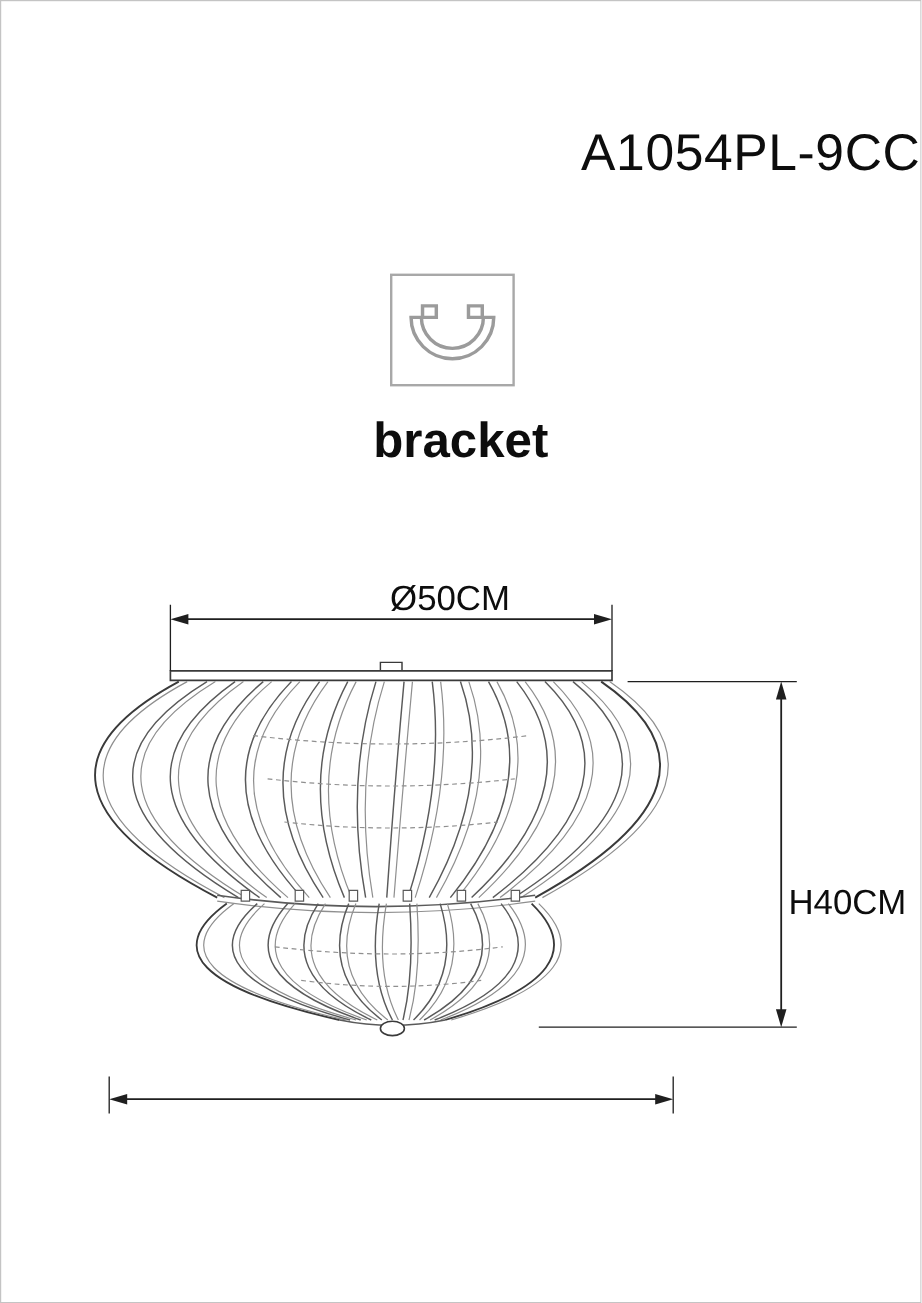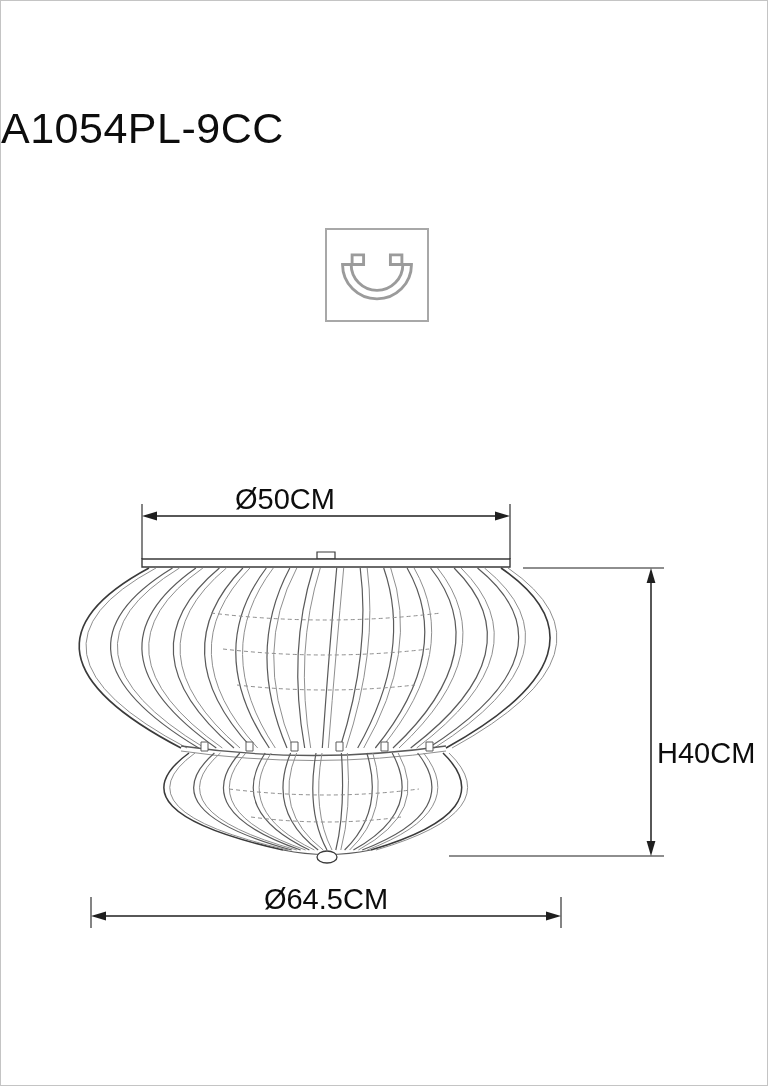--- a/index.html
+++ b/index.html
@@ -1,28 +1,28 @@
 <!DOCTYPE html>
 <html><head>
 <meta charset="utf-8">
 <style>
   html,body{margin:0;padding:0;background:#ffffff;}
   .page{position:relative;width:768px;height:1086px;background:#ffffff;border:1px solid #c4c4c4;
         box-sizing:border-box;overflow:hidden;font-family:"Liberation Sans",sans-serif;}
-  .title{position:absolute;top:103px;left:0;width:100%;text-align:left;
+  .title{position:absolute;top:103px;left:0;width:100%;text-align:right;
          font-size:43px;font-weight:400;color:#0d0d0d;letter-spacing:.5px;}
   .bracket-box{position:absolute;left:324px;top:227px;width:104px;height:94px;
                border:2px solid #a8a8a8;box-sizing:border-box;background:#fff;}
   .bracket-box svg{display:block;width:100%;height:100%;}
   .bracket-stroke{fill:none;stroke-width:3;stroke-linejoin:miter;}
   .bracket-label{position:absolute;top:343px;left:0;width:100%;text-align:center;
                  font-size:41px;font-weight:700;color:#0d0d0d;}
   .drawing{position:absolute;left:0;top:0;width:768px;height:1086px;}
   .dim-label{position:absolute;font-size:29px;font-weight:400;color:#0d0d0d;white-space:nowrap;}
-  .dim-top{left:234px;top:482px;width:200px;text-align:left;}
+  .dim-top{left:224px;top:482px;width:200px;text-align:right;}
   .dim-height{left:656px;top:736px;}
   .dim-bottom{left:215px;top:882px;width:220px;text-align:center;}
   .dim-stroke{fill:none;stroke-width:1.5;}
   .dim-stroke.thin{stroke-width:1.1;}
   .dim-fill{stroke:none;}
 </style>
 </head>
 <body>
 
 <div class="page">
@@ -30,20 +30,21 @@
   <div class="title">A1054PL-9CC</div>
 
   <div class="bracket-box">
     <svg viewBox="0 0 104 94">
       <path class="bracket-stroke" d="M16,36 A36,36 0 0 0 88,36 L79,36 A27,27 0 0 1 25,36 Z" stroke="#9b9b9b"></path>
       <path class="bracket-stroke" d="M26,26 h12 v10 h-12 Z" stroke="#9b9b9b"></path>
       <path class="bracket-stroke" d="M66,26 h12 v10 h-12 Z" stroke="#9b9b9b"></path>
     </svg>
   </div>
 
+  <div class="bracket-label">bracket</div>
 
   <svg class="drawing" viewBox="0 0 768 1086">
 
     <g id="lineart">
         <path d="M316,551 h18 v7 h-18 Z" fill="#fff" stroke="#3a3a3a" stroke-width="1.2"></path>
         <path d="M141,558 h368 v8 h-368 Z" fill="#fff" stroke="#3a3a3a" stroke-width="1.4"></path>
         <path d="M148.0,567 Q-6.1,650 180.0,747" fill="none" stroke="#3a3a3a" stroke-width="1.6"></path>
         <path d="M155.0,567 Q0.9,650 186.0,747" fill="none" stroke="#8f8f8f" stroke-width="1"></path>
         <path d="M171.5,567 Q35.7,650 197.7,747" fill="none" stroke="#5a5a5a" stroke-width="1.2"></path>
         <path d="M178.5,567 Q42.7,650 203.7,747" fill="none" stroke="#8f8f8f" stroke-width="1"></path>
@@ -134,15 +135,14 @@
       <line class="dim-stroke thin" x1="90" y1="896" x2="90" y2="927" stroke="#1f1f1f"></line>
       <line class="dim-stroke thin" x1="560" y1="896" x2="560" y2="927" stroke="#1f1f1f"></line>
       <line class="dim-stroke" x1="95" y1="915" x2="555" y2="915" stroke="#1f1f1f"></line>
       <polygon class="dim-fill" points="90,915 105,910.6 105,919.4" fill="#1f1f1f"></polygon>
       <polygon class="dim-fill" points="560,915 545,910.6 545,919.4" fill="#1f1f1f"></polygon>
     </g>
   </svg>
 
   <div class="dim-label dim-top">Ø50CM</div>
   <div class="dim-label dim-height">H40CM</div>
-  <div class="dim-label dim-bottom">Ø64.5CM</div>
 
 </div>
 
 </body></html>

